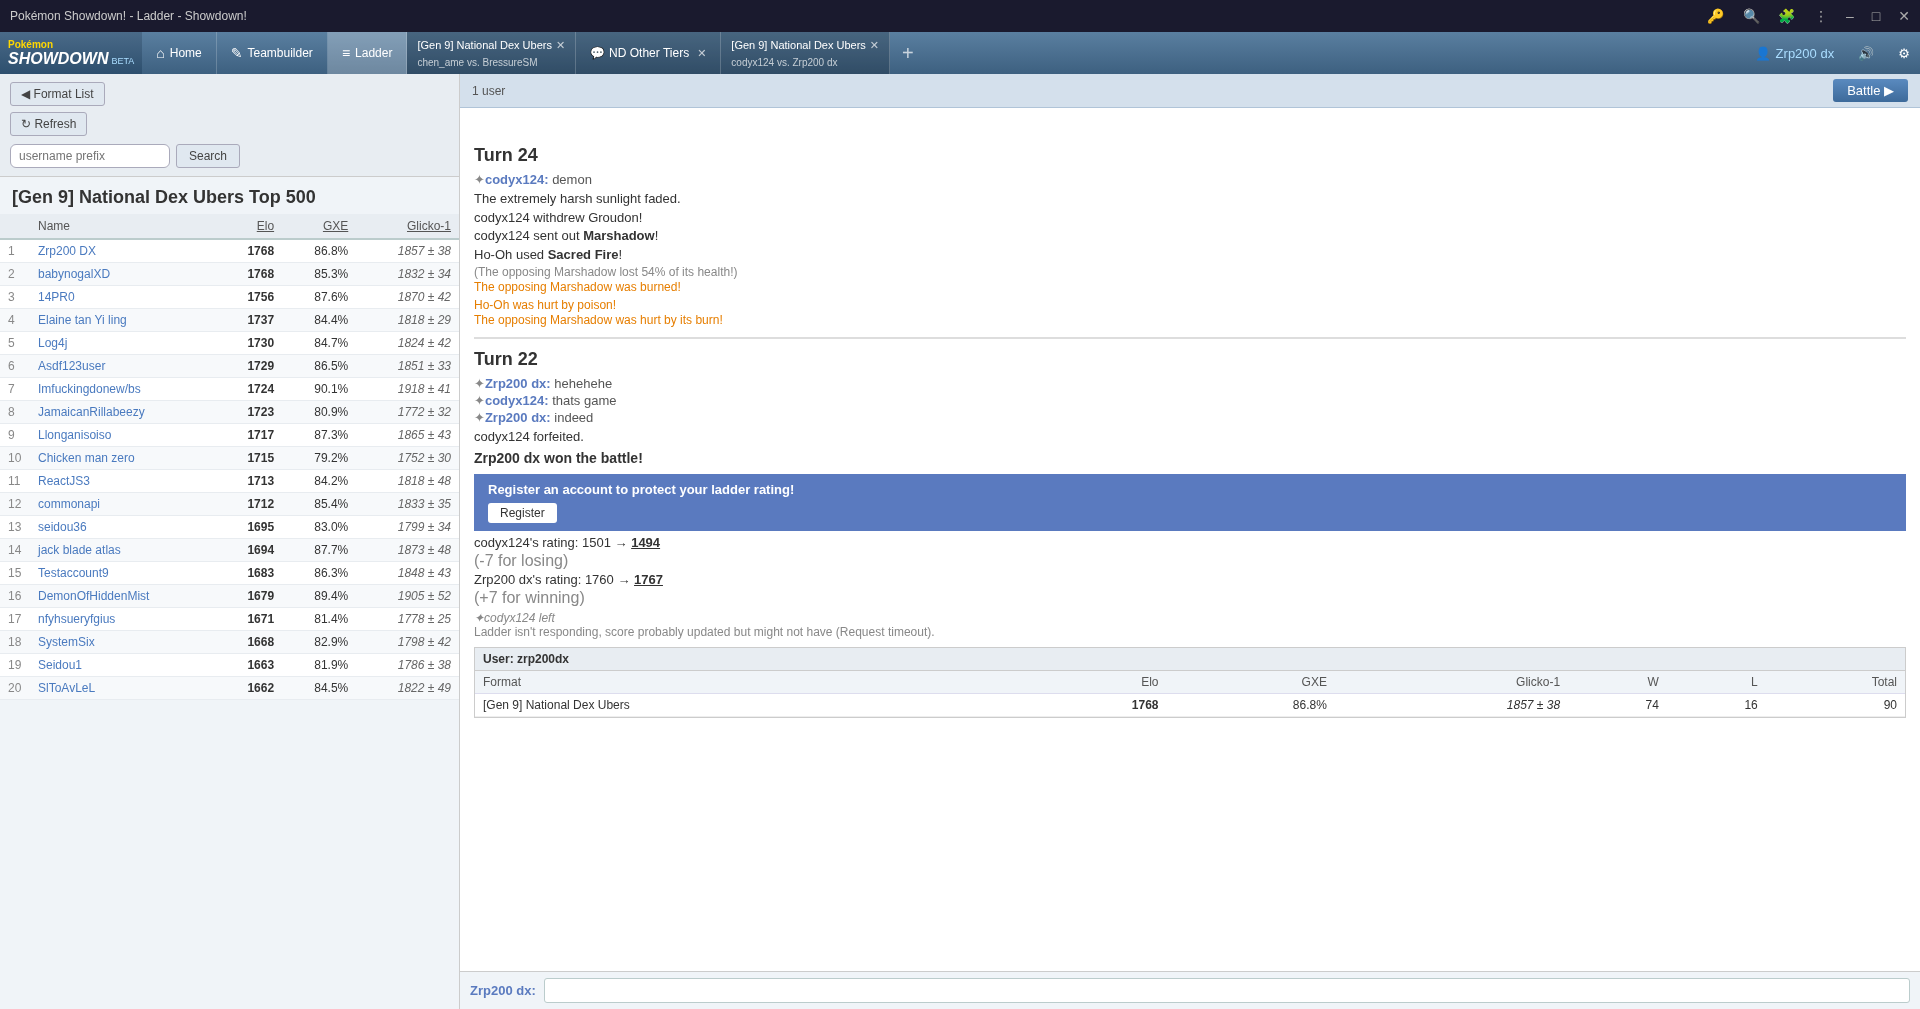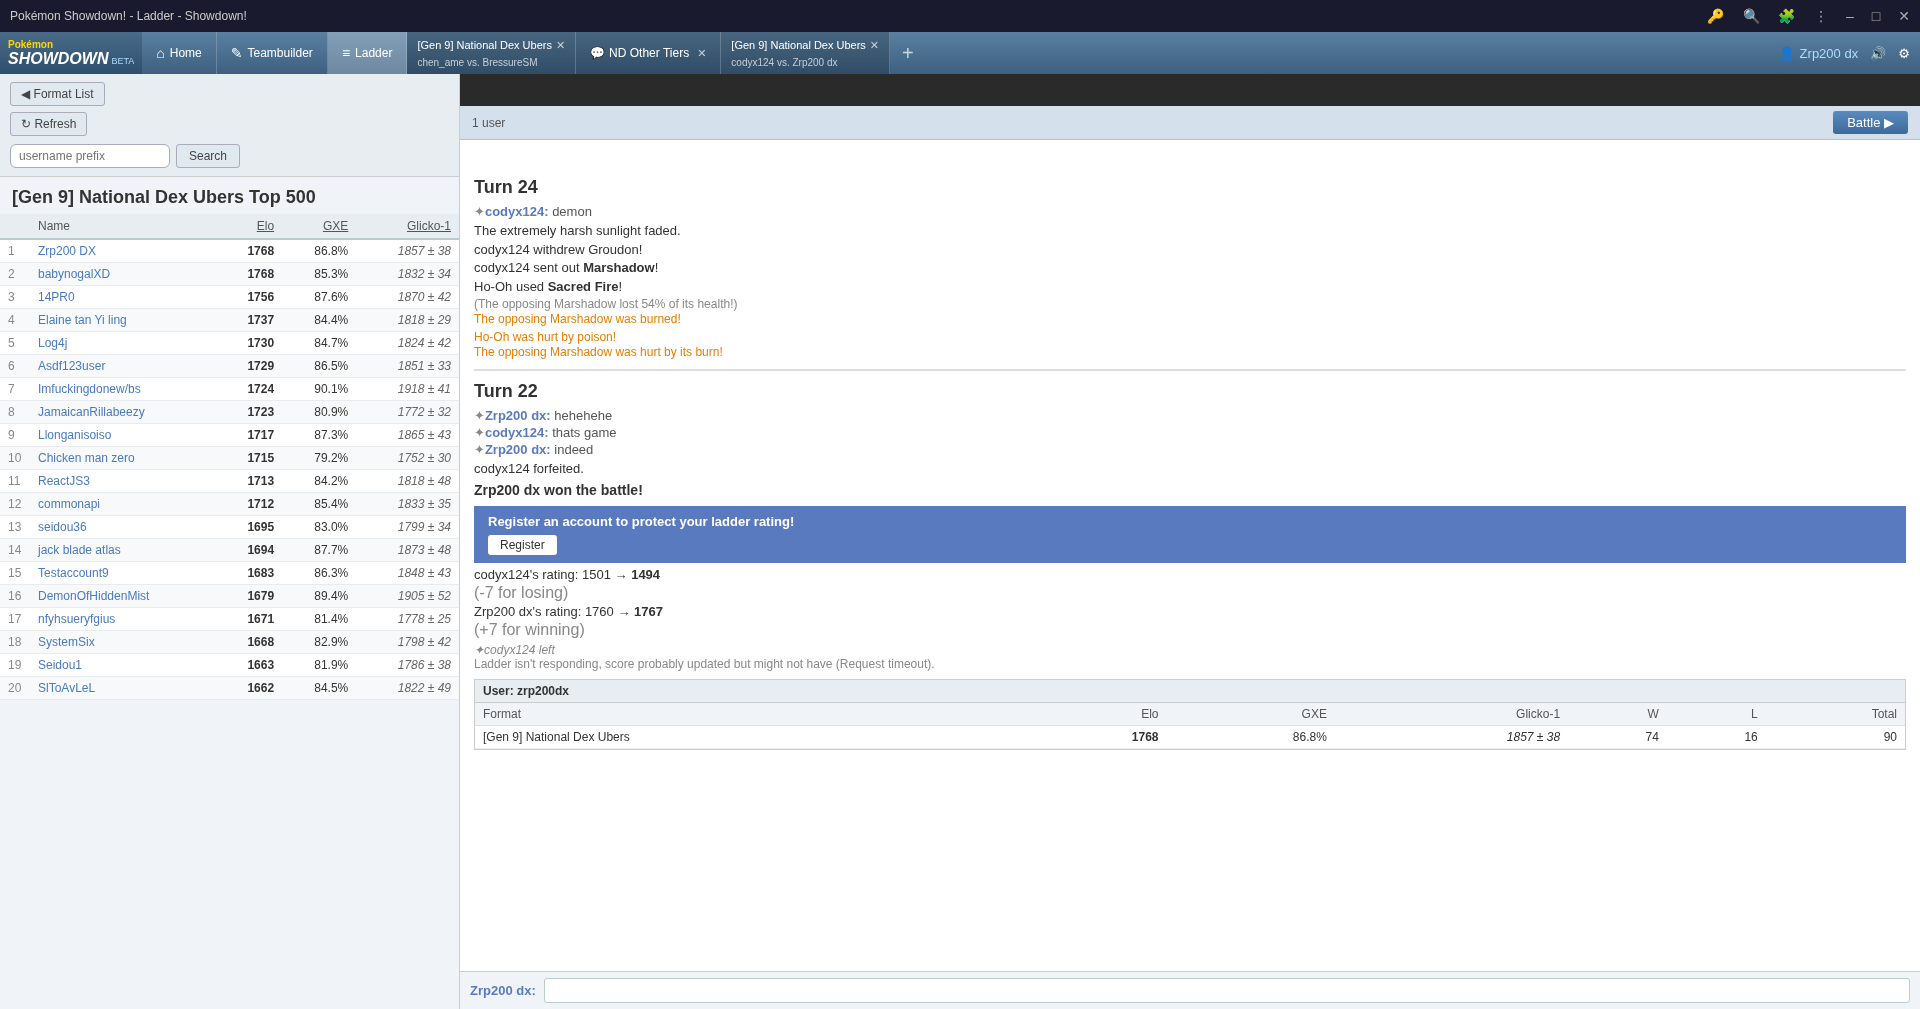--- a/index.html
+++ b/index.html
@@ -77,21 +77,21 @@
       font-size: 20px;
       cursor: pointer;
       opacity: 0.7;
     }
 
     .tabbar-right {
       margin-left: auto;
       display: flex;
       align-items: center;
       padding-right: 10px;
-      gap: 12px;
+      gap: 24px;
       color: #fff;
       font-size: 13px;
     }
     .user-link { color: #adf; font-size: 13px; cursor: pointer; }
 
     
     #main {
       display: flex;
       height: calc(100vh - 74px);
     }
@@ -203,21 +203,20 @@
     .gxe-col { text-align: right; }
     .glicko-col { text-align: right; color: #666; font-style: italic; }
 
     
     #right-panel {
       flex: 1;
       background: #b91c1c;
       display: flex;
       flex-direction: column;
       overflow: hidden;
-      margin-top: 32px;
     }
 
     
     #ladder-table-wrap::-webkit-scrollbar { width: 8px; }
     #ladder-table-wrap::-webkit-scrollbar-track { background: #e0e4e8; }
     #ladder-table-wrap::-webkit-scrollbar-thumb { background: #9aafbf; border-radius: 4px; }
 
     
     #battle-topbar {
       background: #d4e0ec;
@@ -280,21 +279,21 @@
       color: #333;
       border: none;
       border-radius: 3px;
       padding: 3px 12px;
       cursor: pointer;
       font-size: 12px;
     }
 
     .rating-line { color: #333; font-size: 13px; margin: 2px 0; }
     .rating-change { color: #888; font-size: 16px; }
-    .rating-new { font-weight: bold; }
+    .rating-new { font-weight: bold; text-decoration: underline; }
 
     .user-left { color: #888; font-size: 12px; font-style: italic; }
     .timeout-warning { color: #888; font-size: 12px; }
 
     
     .user-stats-box {
       border: 1px solid #ccc;
       background: #fff;
       margin: 8px 0;
       font-size: 12px;

